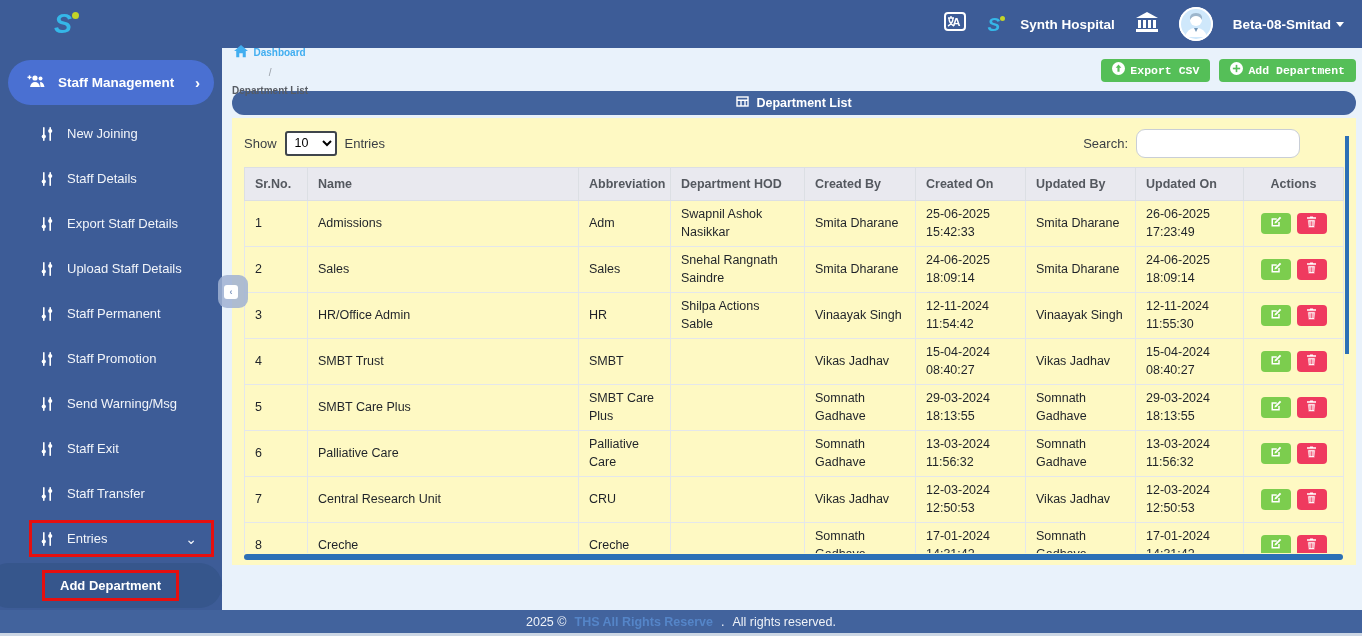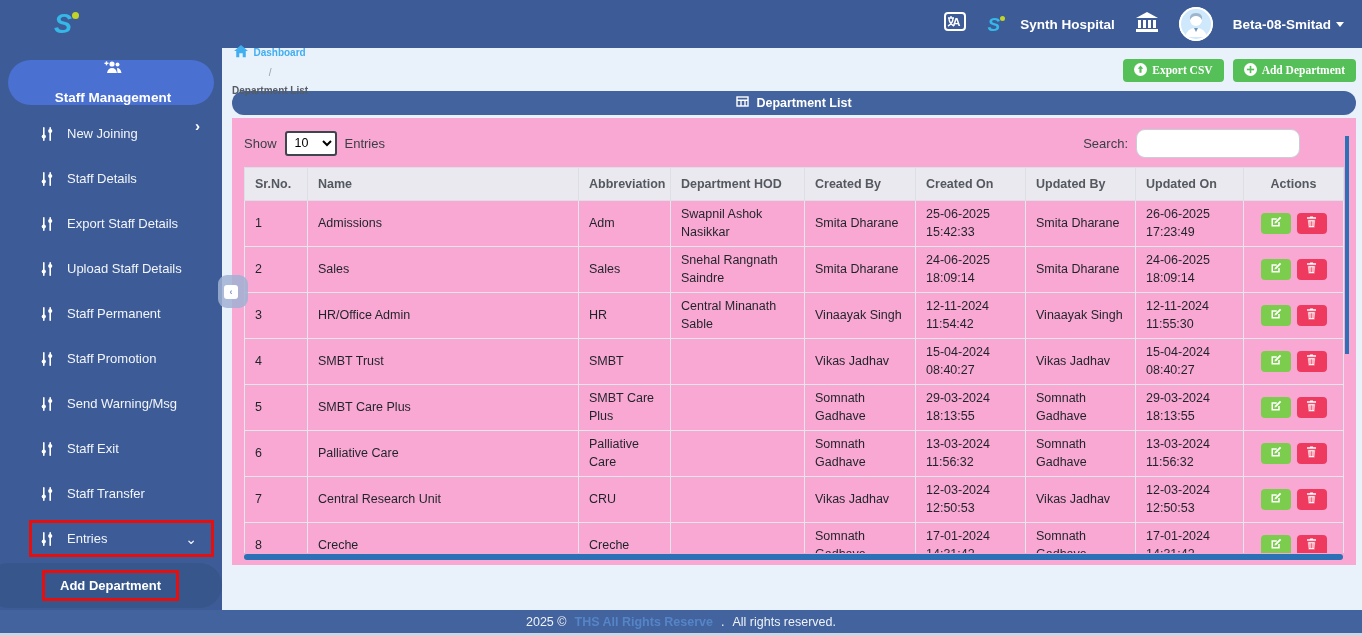--- a/index.html
+++ b/index.html
@@ -23,21 +23,21 @@
     border-right:4px solid transparent; border-top:5px solid #fff; margin-left:5px; vertical-align:middle;}
   .avatar{ width:34px; height:34px; border-radius:50%; background:#fff; overflow:hidden; }
 
   
   .wrap{ display:flex; height:562px; }
   .sidebar{ width:222px; background:var(--navy); position:relative; padding-top:12px; flex:none; }
   .main{ flex:1; padding:8px 10px 0 10px; position:relative; }
 
   
   .active-pill{ margin:0 8px 6px 8px; height:45px; border-radius:23px; background:var(--pill);
-    display:flex; align-items:center; padding:0 14px 0 18px; color:#fff; font-weight:bold; font-size:13.5px; gap:12px;flex-direction:column;}
+    display:flex; align-items:center; padding:0 14px 0 18px; color:#fff; font-weight:bold; font-size:13.5px; gap:12px;}
   .active-pill .p-chev{ margin-left:auto; font-size:15px; font-weight:bold; }
   .side-item{ height:45px; display:flex; align-items:center; padding-left:40px; gap:13px;
     color:#f2f5fa; font-size:13px; cursor:pointer; }
   .side-item .s-icon{ width:14px; display:flex; }
   .side-item.hl{ height:37px; margin:4px 8px 4px 29px; border:3px solid var(--red-outline); padding-left:8px; }
   .side-item .s-chev{ margin-left:auto; margin-right:14px; font-size:14px; }
   .add-dept-pill{ margin-top:6px; margin-left:-14px; width:236px; height:45px; border-radius:23px;
     background:#36568c; display:flex; align-items:center; }
   .add-dept-label{ margin-left:56px; border:3px solid var(--red-outline); padding:5px 15px;
     color:#fff; font-weight:bold; font-size:13px; }
@@ -48,26 +48,26 @@
 
   
   .crumb-row{ display:flex; align-items:center; height:28px; }
   .breadcrumb{ display:flex; align-items:center; gap:7px; font-weight:bold; font-size:10px;flex-direction:column; }
   .crumb-home{ color:var(--link-blue); display:flex; align-items:center; gap:5px; cursor:pointer;}
   .crumb-sep{ color:#9aa0a8; font-weight:normal; }
   .crumb-current{ color:#565b63; }
   .toolbar{ margin-left:auto; display:flex; gap:9px; }
   .btn-green{ background:var(--green); border:none; color:#fff; font-weight:bold; font-size:11.5px;
     height:23px; padding:0 11px; border-radius:4px; display:flex; align-items:center; gap:5px;
-    cursor:pointer; font-family:Liberation Serif, serif; }
+    cursor:pointer; font-family:Liberation Mono, monospace; }
 
   
   .panel-bar{ margin-top:7px; height:24px; background:var(--bar); border-radius:12px; color:#fff;
     display:flex; align-items:center; justify-content:center; gap:7px; font-size:12.5px; font-weight:bold; }
-  .card{ background:#f9a8d4; margin-top:3px; height:447px; padding:9px 12px 0 12px; position:relative; }
+  .card{ background:#fef9c3; margin-top:3px; height:447px; padding:9px 12px 0 12px; position:relative; }
 
   .controls{ display:flex; align-items:center; height:32px; font-size:13px; color:#3a3f45; }
   .show-select{ margin:0 8px; width:52px; height:25px; border:2px solid #3f454c; border-radius:3px;
     font-size:12.5px; font-family:inherit; padding-left:4px; background:#fff; }
   .search-group{ margin-left:auto; display:flex; align-items:center; gap:8px; padding-right:44px;}
   .search-input{ width:164px; height:29px; border:1px solid #c9ced6; border-radius:9px; outline:none;
     font-family:inherit; font-size:12.5px; padding:0 8px; }
 
   
   .table-clip{ margin-top:8px; height:386px; overflow:hidden; width:1100px; }
@@ -407,21 +407,21 @@
                     <span><svg width="11" height="12" viewBox="0 0 14 16" fill="#fff">
                         <path d="M5.2 0.5 h3.6 l.6 1.2 H13 v2 H1 v-2 h3.6 Z"></path>
                         <path d="M2 5 h10 l-.8 10.5 H2.8 Z M5 7 v6.5 M7 7 v6.5 M9 7 v6.5" stroke="#ef3a5f" stroke-width="1"></path>
                       </svg></span>
                   </button></td>
               </tr>
               <tr>
                 <td>3</td>
                 <td>HR/Office Admin</td>
                 <td>HR</td>
-                <td>Central Minanath Sable</td>
+                <td>Shilpa Actions Sable</td>
                 <td>Vinaayak Singh</td>
                 <td>12-11-2024 11:54:42</td>
                 <td>Vinaayak Singh</td>
                 <td>12-11-2024 11:55:30</td>
                 <td class="center"><button class="act-btn act-edit">
                     <span><svg width="12" height="12" viewBox="0 0 16 16" fill="#fff">
                         <path d="M2 3 h7 v2 H4 v7 h7 V8 h2 v6 H2 Z"></path>
                         <path d="M13.2 1 l1.8 1.8 -6.6 6.6 -2.5 .7 .7 -2.5 Z"></path>
                       </svg></span>
                   </button><button class="act-btn act-del">

